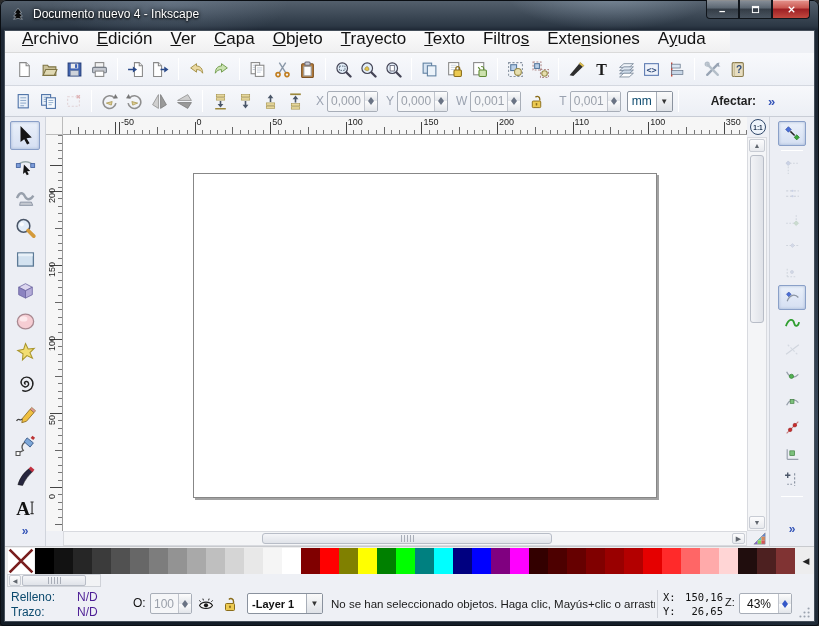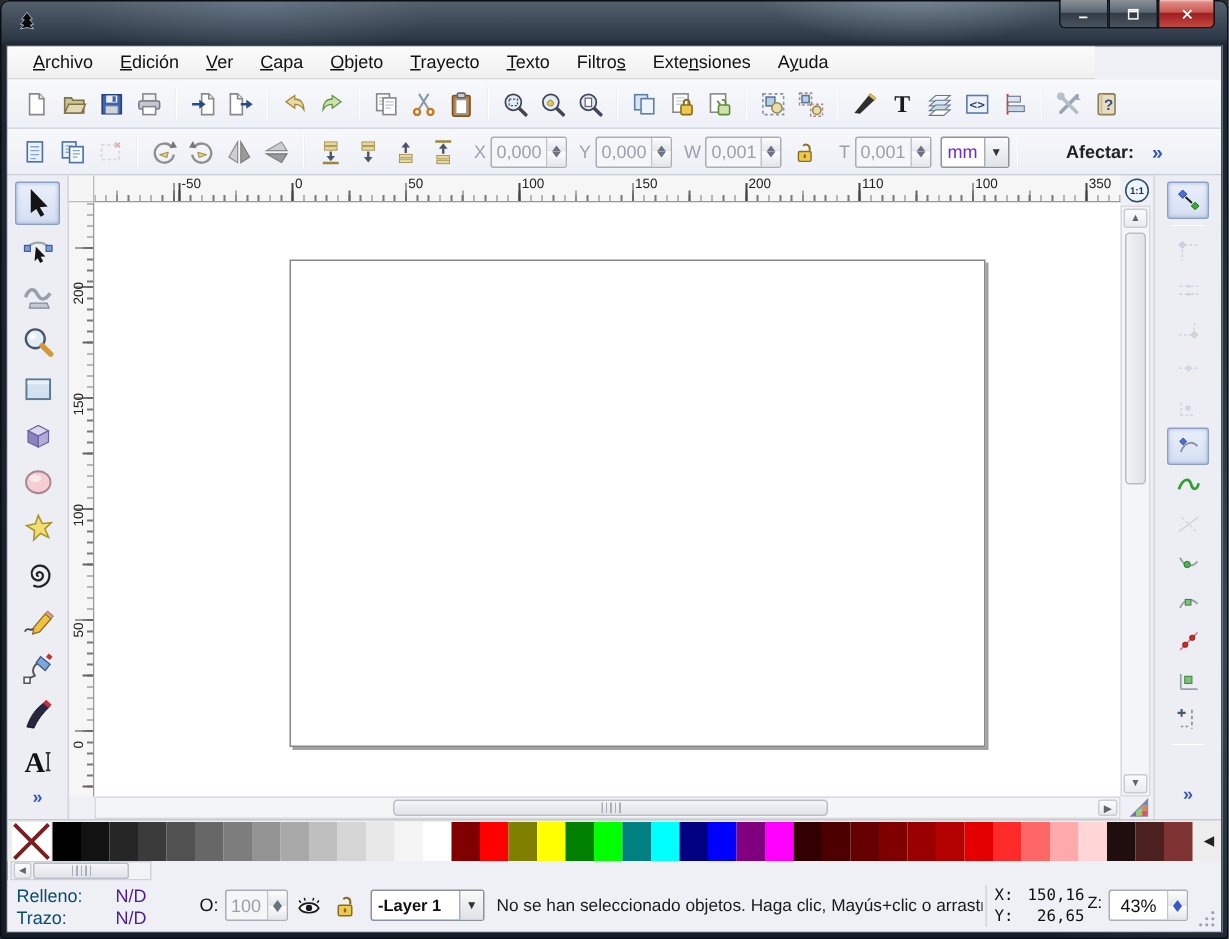--- a/index.html
+++ b/index.html
@@ -17,22 +17,22 @@
 #title-text{position:absolute;left:33px;top:7px;color:#fff;font-size:12px;text-shadow:0 0 4px #000,0 1px 2px #000}
 #winbtns{position:absolute;right:9px;top:0;display:flex}
 .winbtn{width:33px;height:19px;display:flex;align-items:center;justify-content:center;border:1px solid #10151b;border-top:none;
  background:linear-gradient(180deg,rgba(255,255,255,.30),rgba(255,255,255,.10) 45%,rgba(0,0,0,.28) 50%,rgba(255,255,255,.08));
  box-shadow:inset 0 1px 0 rgba(255,255,255,.35)}
 .winbtn.min{border-radius:0 0 0 4px}
 .winbtn.close{width:38px;border-radius:0 0 4px 0;background:linear-gradient(180deg,#e5958e,#c9564f 45%,#9d1f23 50%,#c2483f);}
 .winbtn .ic{width:11px;height:11px}
 
 #client{position:absolute;left:4px;top:30px;width:811px;height:592px;background:#eef0f5;border:1px solid #454f5a}
-#menubar{position:absolute;left:0;top:0;width:725px;height:22px;display:flex;align-items:flex-start;padding-left:8px;
- background:linear-gradient(#fbfbfb,#f0f0f1);border-bottom:1px solid #dadada;font-size:12px}
+#menubar{position:absolute;left:0;top:0;width:725px;height:22px;display:flex;align-items:flex-end;padding-left:8px;
+ background:linear-gradient(#fbfbfb,#f0f0f1);border-bottom:1px solid #dadada;font-size:17px}
 .menu-item{padding:3px 9px;color:#111}
 .accel{text-decoration:underline}
 #cmdbar{position:absolute;left:0;top:22px;width:809px;height:33px;display:flex;align-items:center;padding-left:7px;
  background:linear-gradient(#f8f9fc,#edf0f6);border-bottom:1px solid #d4d8e0}
 #ctrlbar{position:absolute;left:0;top:55px;width:809px;height:31px;display:flex;align-items:center;padding-left:6px;
  background:linear-gradient(#f7f8fb,#eceff5);border-bottom:1px solid #c9cdd6}
 #ctrl-buttons,#ctrl-fields{display:flex;align-items:center}
 .tbtn{width:25px;height:26px;display:flex;align-items:center;justify-content:center;border:1px solid transparent;border-radius:2px;flex:0 0 auto}
 .tbtn .ic{width:17px;height:17px}
 .ic svg{width:100%;height:100%;display:block}
@@ -47,21 +47,21 @@
 .spinval{width:36px;padding:0 3px;color:#9aa0aa}
 .arrows{display:flex;flex-direction:column;border-left:1px solid #c0c4cc;height:100%}
 .sa{flex:1;width:12px;position:relative;background:linear-gradient(#fdfdfd,#e2e5ea)}
 .sa.up::after{content:"";position:absolute;left:3px;top:2.5px;border:3px solid transparent;border-bottom:4px solid #6a7384}
 .sa.dn::after{content:"";position:absolute;left:3px;bottom:2.5px;border:3px solid transparent;border-top:4px solid #6a7384}
 #z-spin .sa.up::after{border-bottom-color:#3558c8}
 #z-spin .sa.dn::after{border-top-color:#3558c8}
 .lockbtn{width:22px;height:22px;margin:0 4px;display:flex;align-items:center;justify-content:center}
 .lockbtn .ic{width:15px;height:15px}
 .combo{display:flex;align-items:center;height:21px;margin-left:6px;border:1px solid #8a929e;background:#fff;border-radius:2px}
-.combo-text{width:28px;padding:0 4px;color:#6d28d9}
+.combo-text{width:28px;padding:0 4px;color:#0c4a6e}
 .combo-btn{width:16px;height:100%;display:flex;align-items:center;justify-content:center;background:linear-gradient(#fafafa,#dfe2e7);border-left:1px solid #a8aeb8;font-size:8px;color:#333}
 #affect-label{margin-left:27px;font-weight:bold;color:#222}
 .overflow{color:#3555b8;font-weight:bold;margin-left:12px;font-size:13px}
 .tb-overflow{color:#3555b8;font-weight:bold;font-size:12px;text-align:center}
 
 #toolbox{position:absolute;left:0;top:86px;width:41px;height:429px;background:#eceef4;border-right:1px solid #d0d4dc;
  display:flex;flex-direction:column;align-items:center;padding-top:4px;gap:2px}
 #toolbox .tbtn{width:30px;height:29px}
 #toolbox .ic{width:21px;height:21px}
 #toolbox .tb-overflow{margin-top:auto;margin-bottom:8px}
@@ -134,20 +134,21 @@
 </head>
 <body>
 
 <div id="window">
   <div id="titlebar">
     <span class="ic" id="app-icon">
         <svg viewBox="0 0 16 16" xmlns="http://www.w3.org/2000/svg">
           <path d="M8 1.2l3.6 4.6-1.8.4 2.6 3-2.2.5 2.2 2.6-4.4-.9-4.4.9 2.2-2.6-2.2-.5 2.6-3-1.8-.4z" fill="#0a0a0a" stroke="#cfd8e2" stroke-width=".5"></path>
         </svg>
       </span>
+    <span id="title-text">Documento nuevo 4 - Inkscape</span>
     <div id="winbtns">
       <div class="winbtn min">
           <span class="ic">
             <svg viewBox="0 0 16 16" xmlns="http://www.w3.org/2000/svg">
               <path d="M3.5 11h8" stroke="#fff" stroke-width="1.8"></path>
             </svg>
           </span>
         </div>
       <div class="winbtn max">
           <span class="ic">

